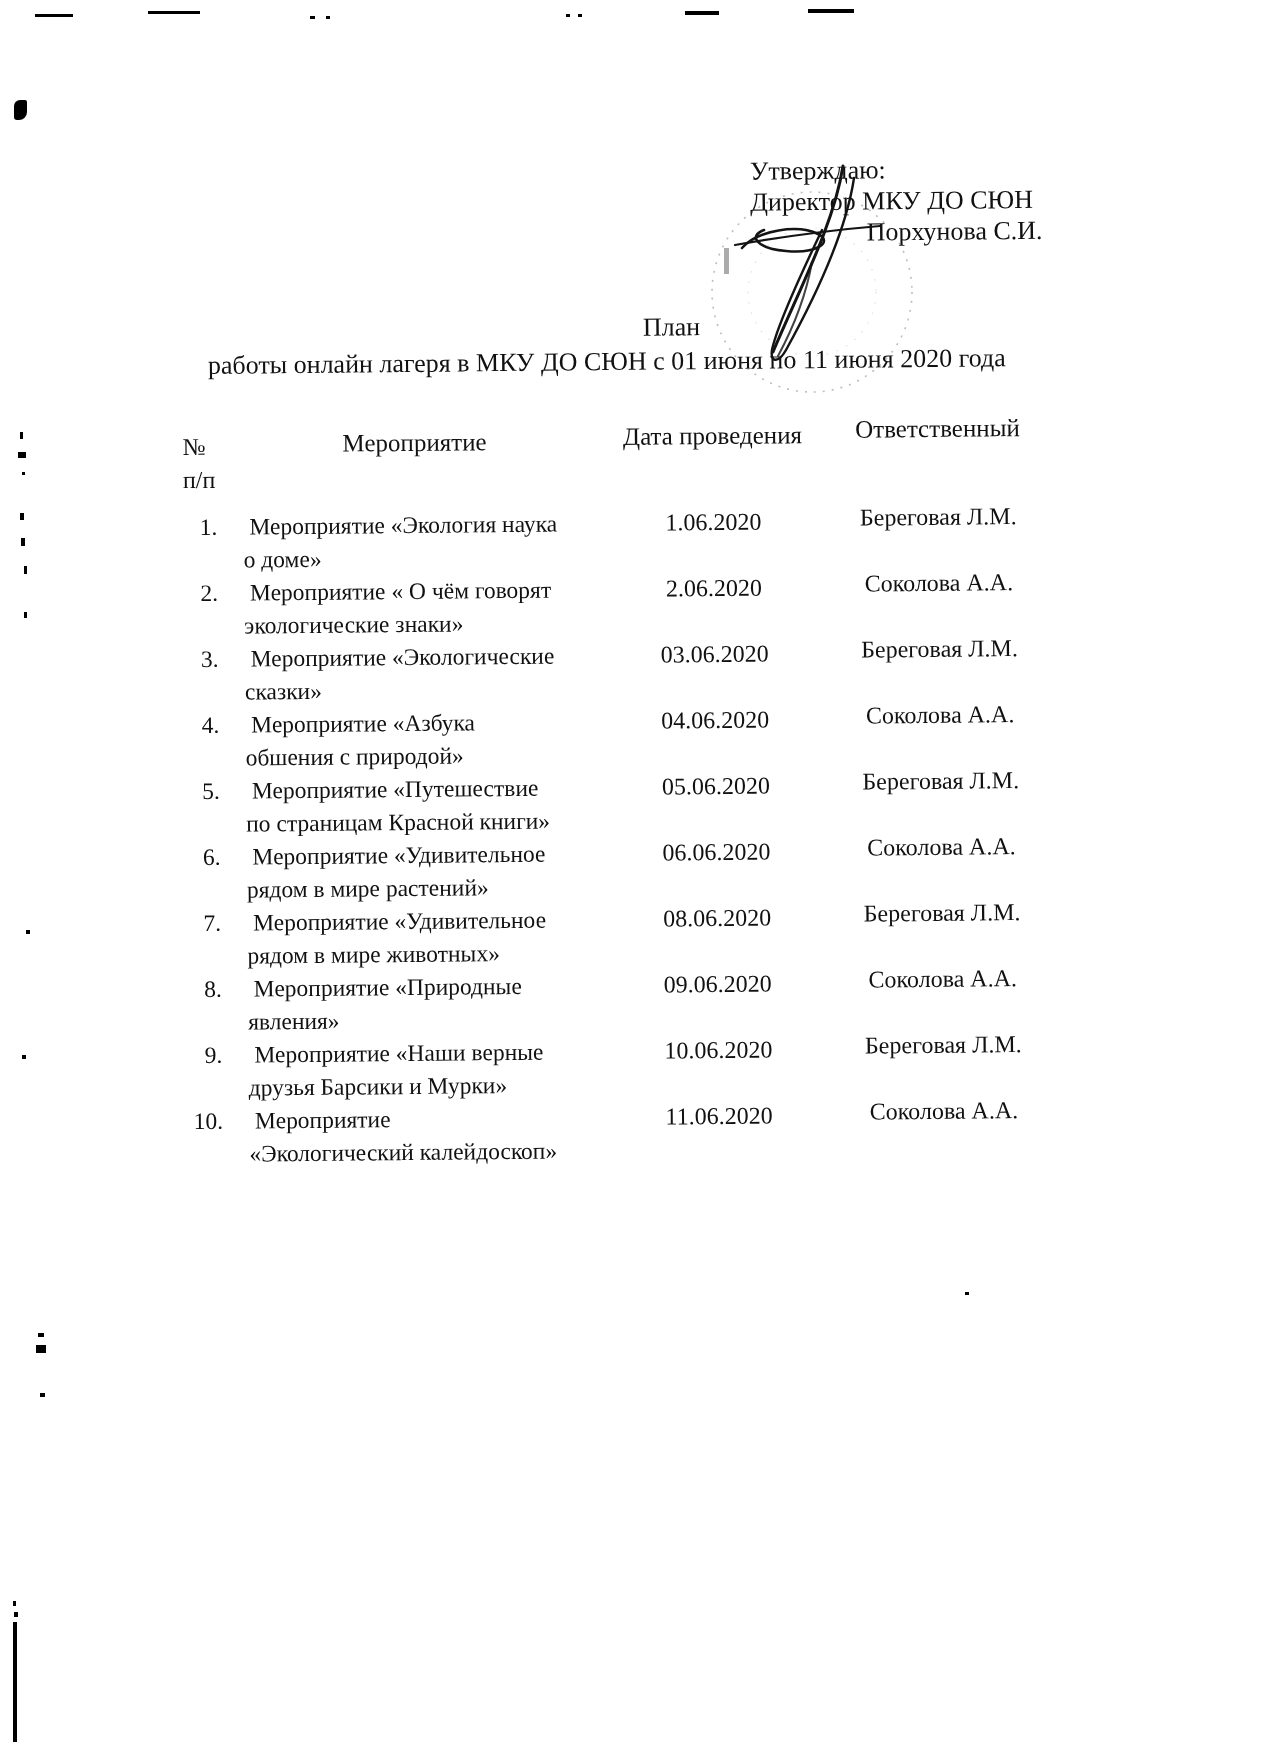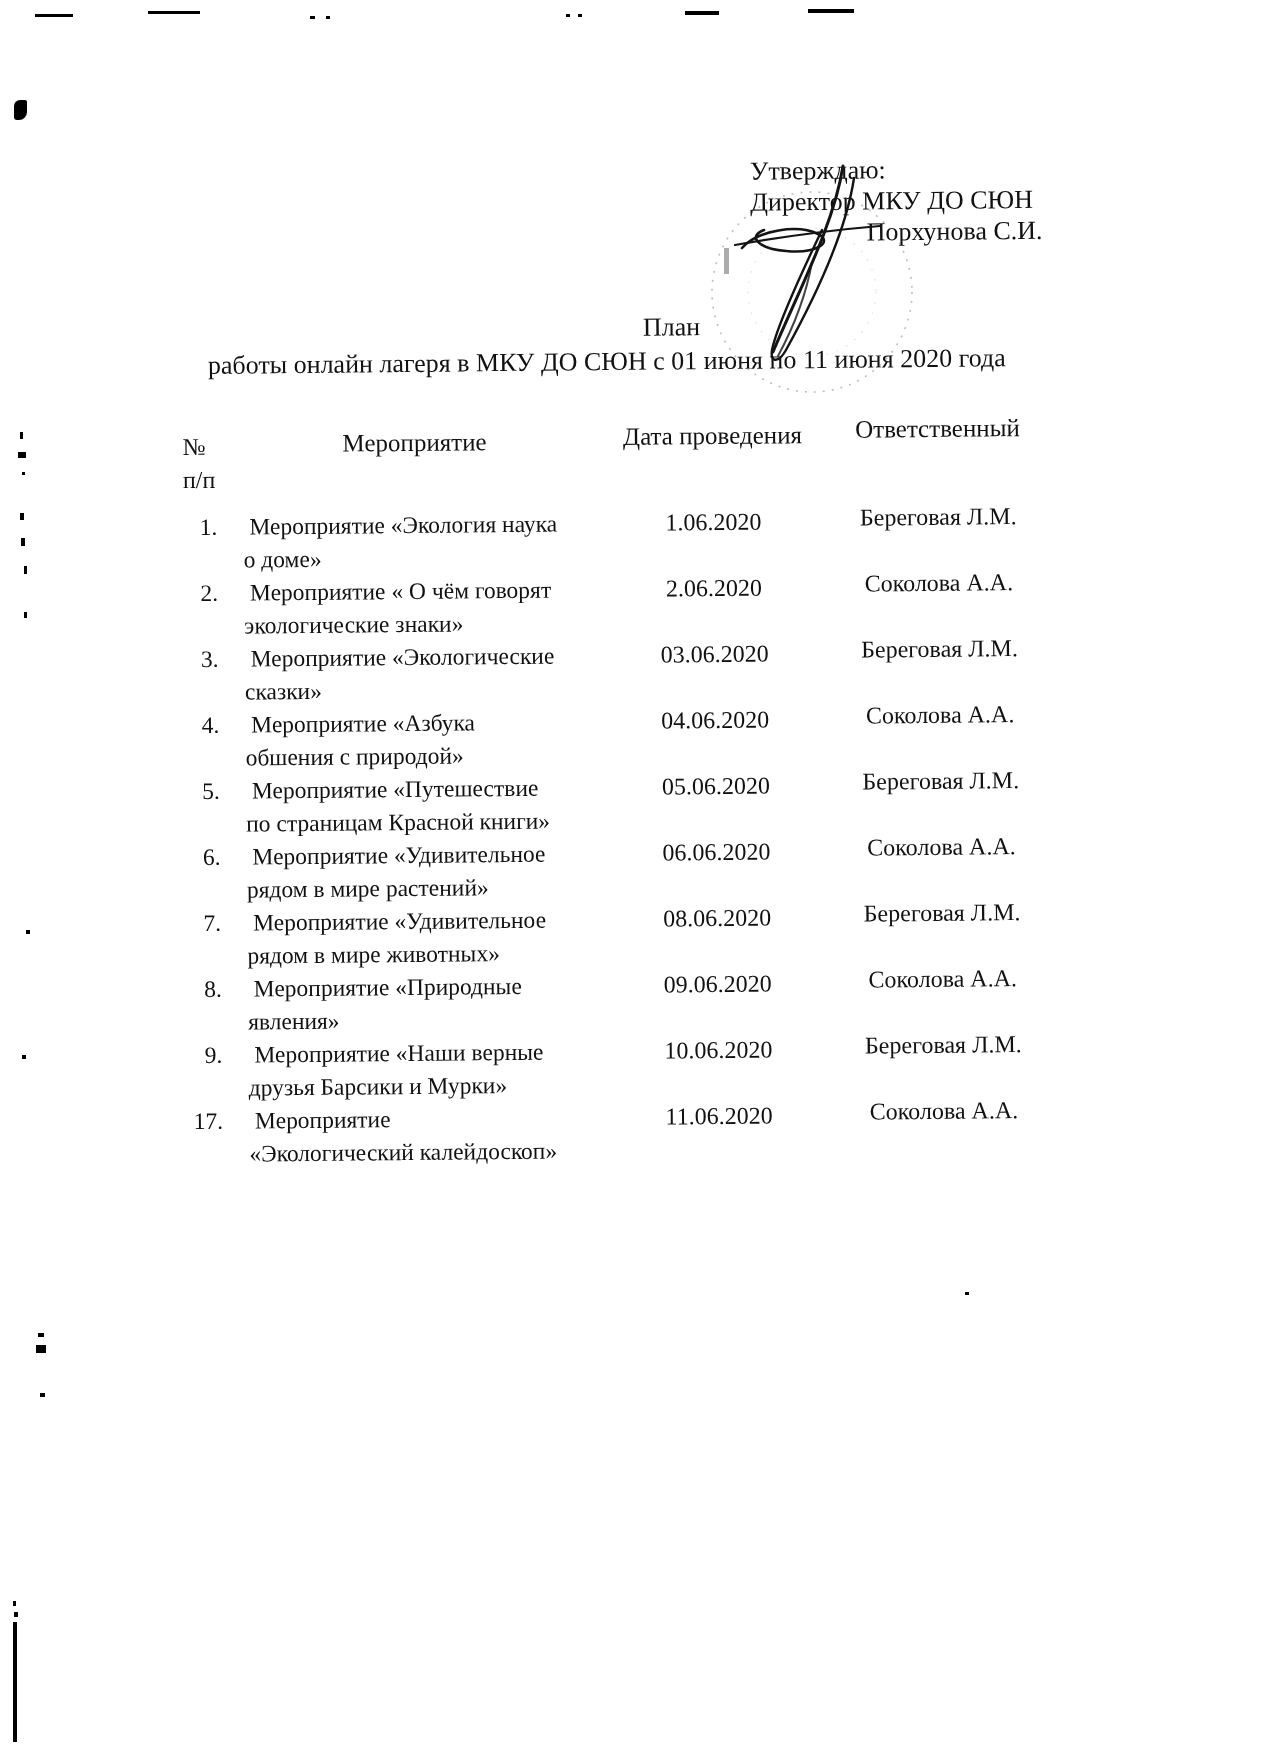--- a/index.html
+++ b/index.html
@@ -191,21 +191,21 @@
     <div class="c-num">9.</div>
     <div class="c-ev">
       <div class="ln1">Мероприятие «Наши верные</div>
       <div class="ln2">друзья Барсики и Мурки»</div>
     </div>
     <div class="c-date">10.06.2020</div>
     <div class="c-resp">Береговая Л.М.</div>
   </div>
 
   <div class="grid row">
-    <div class="c-num">17.</div>
+    <div class="c-num">10.</div>
     <div class="c-ev">
       <div class="ln1">Мероприятие</div>
       <div class="ln2">«Экологический калейдоскоп»</div>
     </div>
     <div class="c-date">11.06.2020</div>
     <div class="c-resp">Соколова А.А.</div>
   </div>
 </div>
     </div>
   </div>

